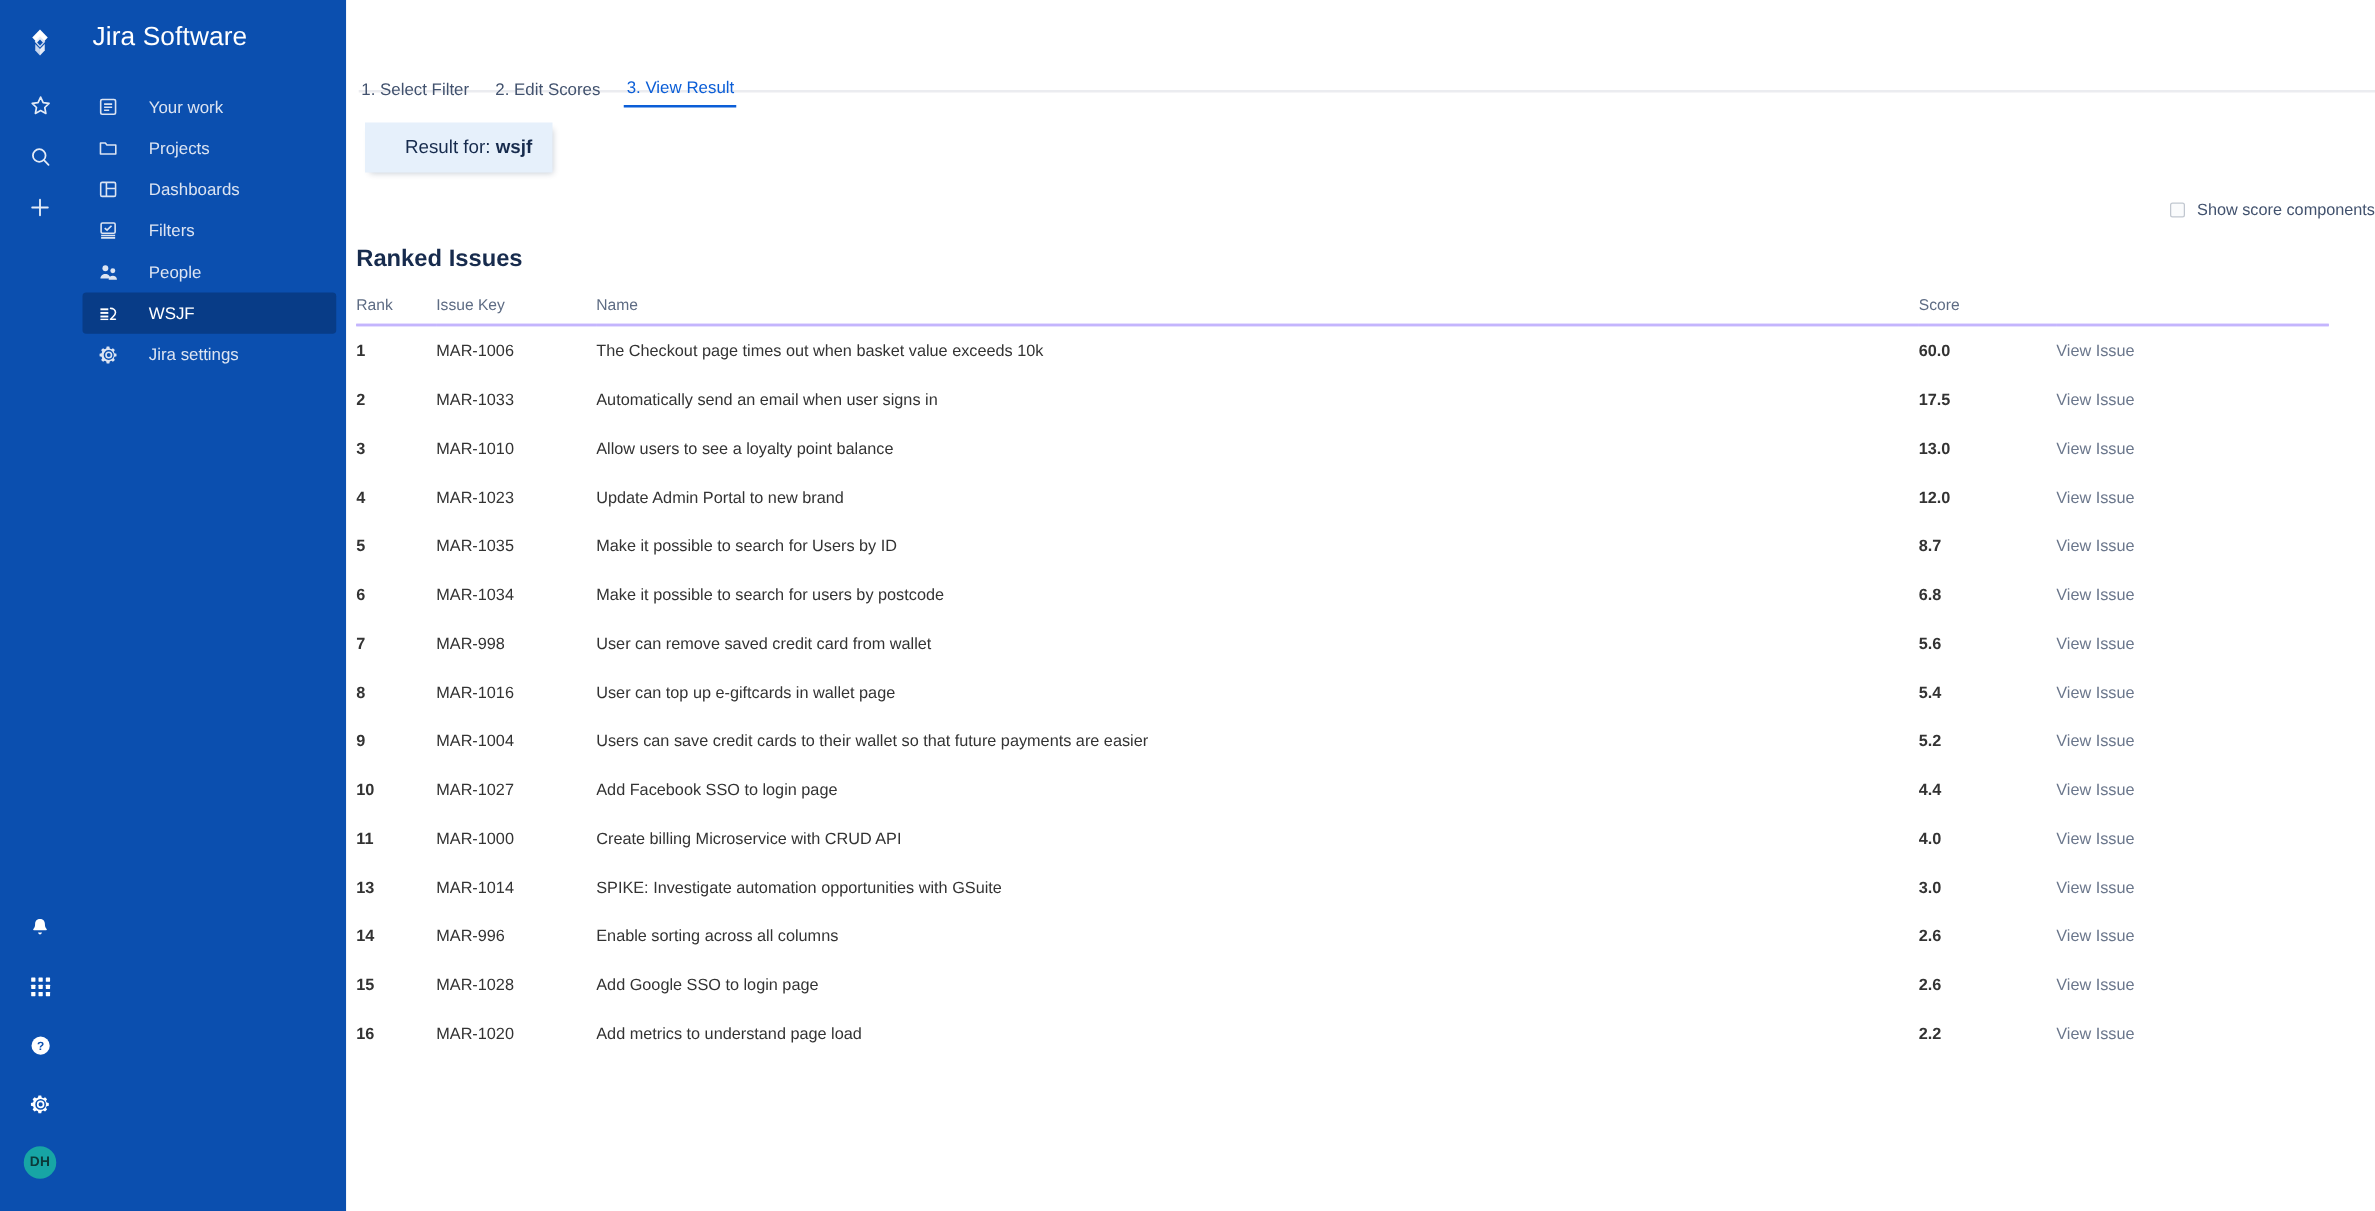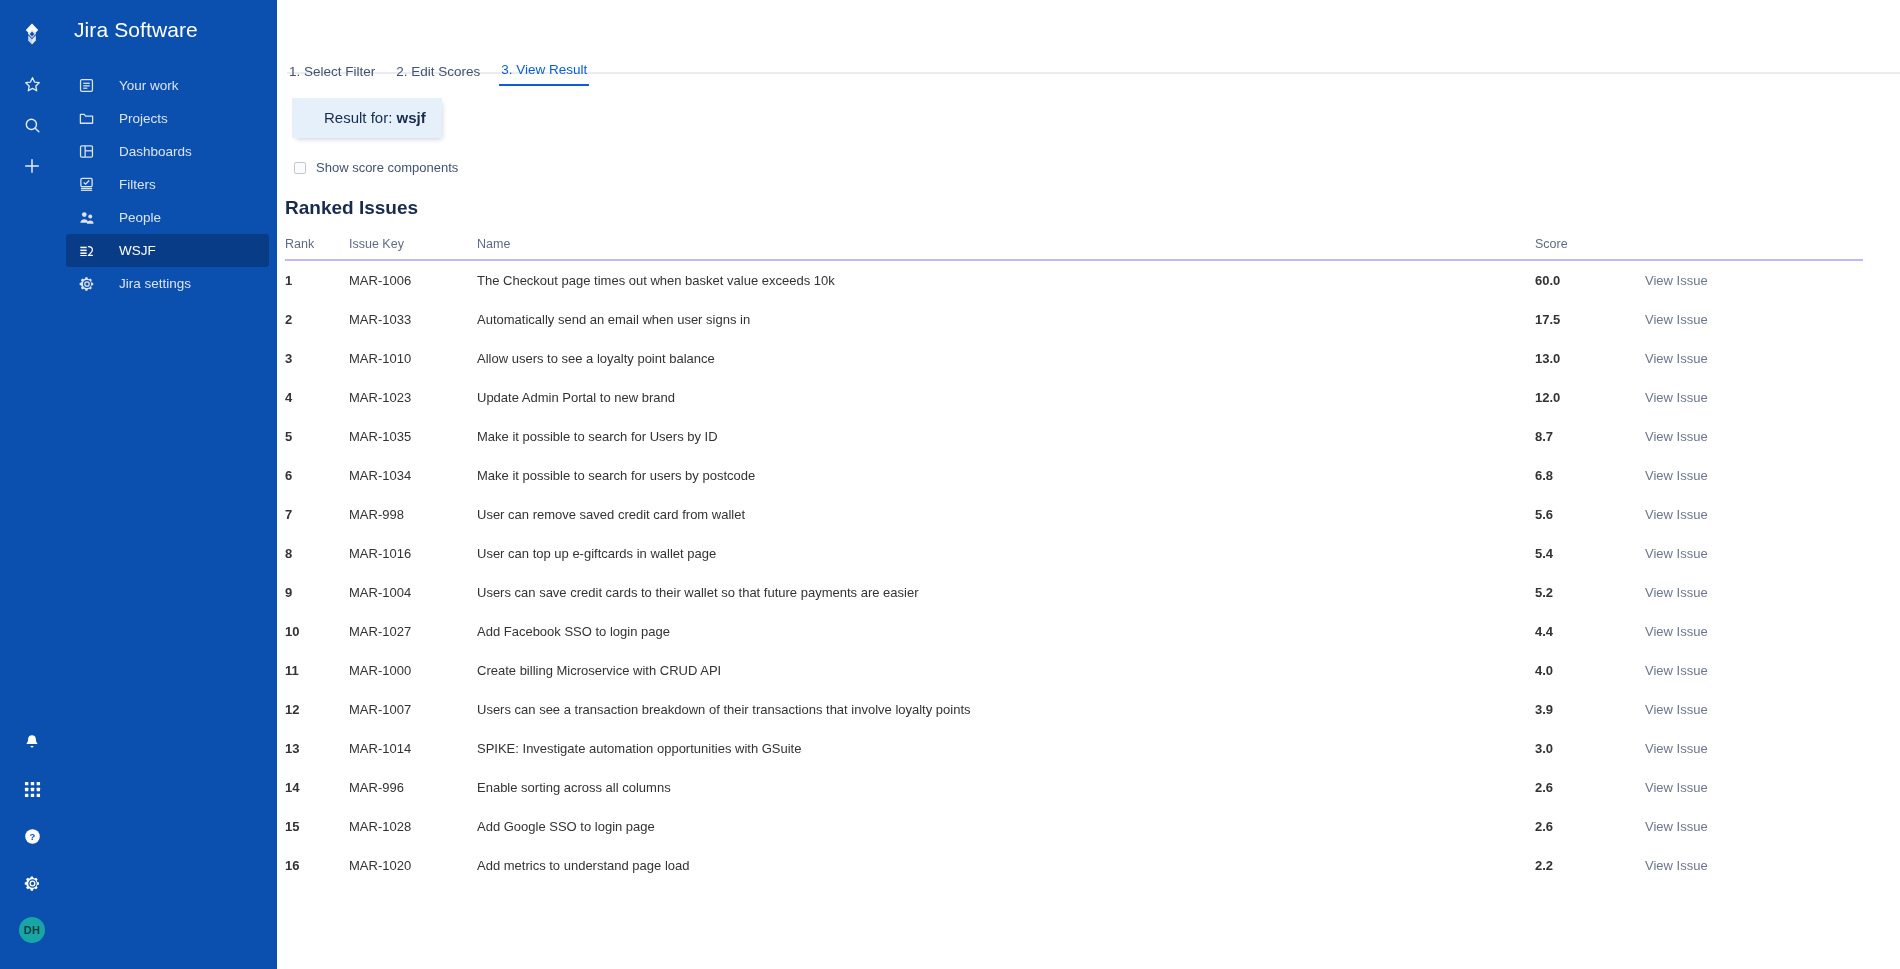--- a/index.html
+++ b/index.html
@@ -123,20 +123,21 @@
     padding: 11px 16px 12px 32px;
     margin: 24px 0 0 15px;
     box-shadow: 2px 3px 5px -2px rgba(9,30,66,.22);
   }
   .result-chip b { font-weight: 700; }
 
   .checkbox-row {
     display: flex; align-items: center;
     margin: 22px 0 0 17px;
     cursor: pointer;
+    justify-content: flex-end;
   }
   .cbox {
     width: 12px; height: 12px;
     border: 1px solid #C1C7D0;
     background: #FAFBFC;
     border-radius: 2px;
     margin-right: 10px;
     flex: 0 0 12px;
   }
   .cbox-label { font-size: 13px; color: #42526E; }
@@ -460,27 +461,20 @@
             <td><a class="view-link" href="#">View Issue</a></td>
           </tr>
           <tr>
             <td class="c-rank">11</td>
             <td class="c-key">MAR-1000</td>
             <td class="c-name">Create billing Microservice with CRUD API</td>
             <td class="c-score">4.0</td>
             <td><a class="view-link" href="#">View Issue</a></td>
           </tr>
           <tr>
-            <td class="c-rank">12</td>
-            <td class="c-key">MAR-1007</td>
-            <td class="c-name">Users can see a transaction breakdown of their transactions that involve loyalty points</td>
-            <td class="c-score">3.9</td>
-            <td><a class="view-link" href="#">View Issue</a></td>
-          </tr>
-          <tr>
             <td class="c-rank">13</td>
             <td class="c-key">MAR-1014</td>
             <td class="c-name">SPIKE: Investigate automation opportunities with GSuite</td>
             <td class="c-score">3.0</td>
             <td><a class="view-link" href="#">View Issue</a></td>
           </tr>
           <tr>
             <td class="c-rank">14</td>
             <td class="c-key">MAR-996</td>
             <td class="c-name">Enable sorting across all columns</td>

